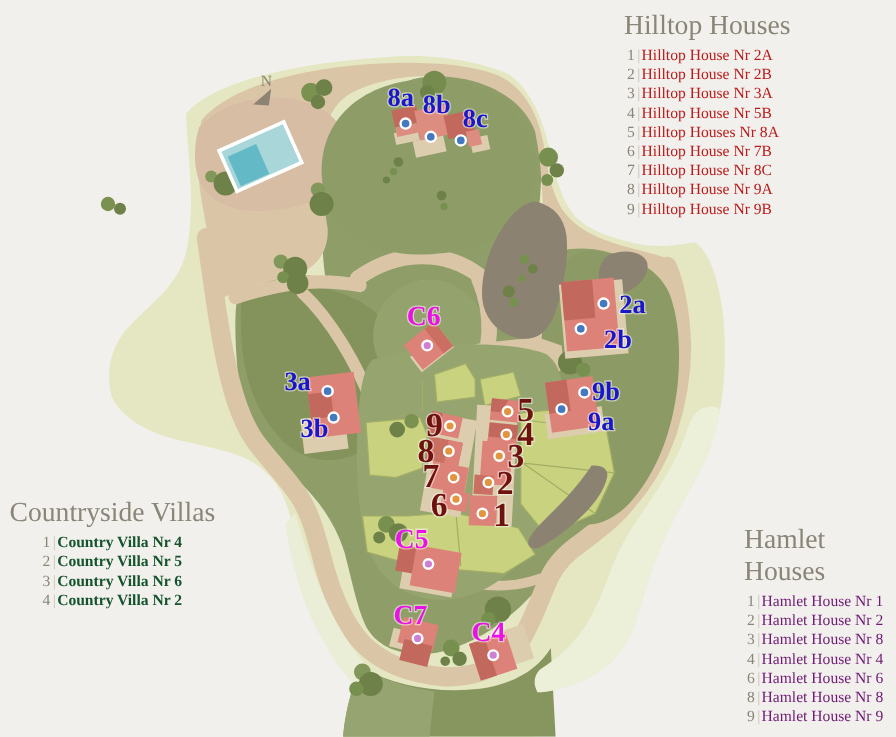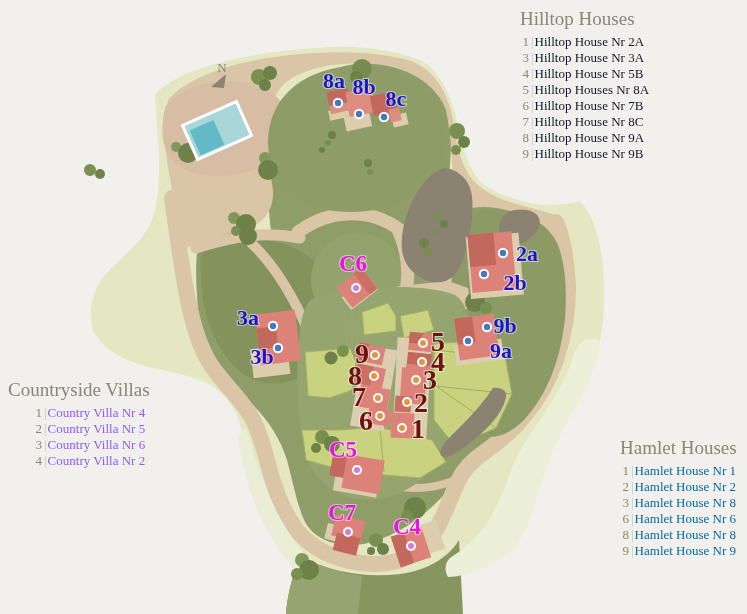--- a/index.html
+++ b/index.html
@@ -1,25 +1,25 @@
 <!DOCTYPE html>
 <html><head>
 <meta charset="utf-8">
 <style>
   html,body{margin:0;padding:0;}
   body{width:747px;height:614px;background:#f1f0ec;font-family:"Liberation Serif",serif;overflow:hidden;position:relative;}
   #map{position:absolute;left:0;top:0;}
   .legend{position:absolute;}
-  .legend h3{margin:0 0 4px 0;font-weight:normal;font-size:19px;color:#8b8578;}
+  .legend h3{margin:0 0 4px 0;font-weight:normal;font-size:23px;color:#8b8578;}
   .legend .row{font-size:13px;line-height:16px;white-space:nowrap;}
   .legend .num{display:inline-block;text-align:right;color:#8b8578;}
   .legend .sep{color:#c8c4b8;padding:0 1px 0 2px;}
-  .hilltop .row a{color:#0f172a;}
-  .villas .row a{color:#8b5cf6;}
-  .hamlet .row a{color:#0369a1;}
+  .hilltop .row a{color:#b91c1c;}
+  .villas .row a{color:#14532d;font-weight:bold;}
+  .hamlet .row a{color:#701a75;}
   a{text-decoration:none;}
 </style>
 </head>
 <body>
 <svg id="map" width="747" height="614" viewBox="0 0 747 614">
 
   <path d="M155,95
            C175,70 240,52 330,47
            C365,45 400,52 420,60
            C438,68 452,95 458,125
@@ -356,36 +356,38 @@
       <text x="343" y="457">C5</text>
       <text x="342" y="520">C7</text>
       <text x="407" y="534">C4</text>
     </g>
   </g>
 </svg>
 
 <div class="legend hilltop" style="left:520px;top:8px;">
   <h3>Hilltop Houses</h3>
   <div class="row"><span class="num" style="width:9px;">1</span><span class="sep">|</span><a>Hilltop House Nr 2A</a></div>
+  <div class="row"><span class="num" style="width:9px;">2</span><span class="sep">|</span><a>Hilltop House Nr 2B</a></div>
   <div class="row"><span class="num" style="width:9px;">3</span><span class="sep">|</span><a>Hilltop House Nr 3A</a></div>
   <div class="row"><span class="num" style="width:9px;">4</span><span class="sep">|</span><a>Hilltop House Nr 5B</a></div>
   <div class="row"><span class="num" style="width:9px;">5</span><span class="sep">|</span><a>Hilltop Houses Nr 8A</a></div>
   <div class="row"><span class="num" style="width:9px;">6</span><span class="sep">|</span><a>Hilltop House Nr 7B</a></div>
   <div class="row"><span class="num" style="width:9px;">7</span><span class="sep">|</span><a>Hilltop House Nr 8C</a></div>
   <div class="row"><span class="num" style="width:9px;">8</span><span class="sep">|</span><a>Hilltop House Nr 9A</a></div>
   <div class="row"><span class="num" style="width:9px;">9</span><span class="sep">|</span><a>Hilltop House Nr 9B</a></div>
 </div>
-<div class="legend villas" style="left:8px;top:379px;">
+<div class="legend villas" style="left:8px;top:414px;">
   <h3>Countryside Villas</h3>
   <div class="row" style="padding-left:25px;"><span class="num" style="width:9px;">1</span><span class="sep">|</span><a>Country Villa Nr 4</a></div>
   <div class="row" style="padding-left:25px;"><span class="num" style="width:9px;">2</span><span class="sep">|</span><a>Country Villa Nr 5</a></div>
   <div class="row" style="padding-left:25px;"><span class="num" style="width:9px;">3</span><span class="sep">|</span><a>Country Villa Nr 6</a></div>
   <div class="row" style="padding-left:25px;"><span class="num" style="width:9px;">4</span><span class="sep">|</span><a>Country Villa Nr 2</a></div>
 </div>
 <div class="legend hamlet" style="left:620px;top:437px;">
   <h3>Hamlet Houses</h3>
   <div class="row"><span class="num" style="width:9px;">1</span><span class="sep">|</span><a>Hamlet House Nr 1</a></div>
   <div class="row"><span class="num" style="width:9px;">2</span><span class="sep">|</span><a>Hamlet House Nr 2</a></div>
   <div class="row"><span class="num" style="width:9px;">3</span><span class="sep">|</span><a>Hamlet House Nr 8</a></div>
+  <div class="row"><span class="num" style="width:9px;">4</span><span class="sep">|</span><a>Hamlet House Nr 4</a></div>
   <div class="row"><span class="num" style="width:9px;">6</span><span class="sep">|</span><a>Hamlet House Nr 6</a></div>
   <div class="row"><span class="num" style="width:9px;">8</span><span class="sep">|</span><a>Hamlet House Nr 8</a></div>
   <div class="row"><span class="num" style="width:9px;">9</span><span class="sep">|</span><a>Hamlet House Nr 9</a></div>
 </div>
 
 </body></html>

